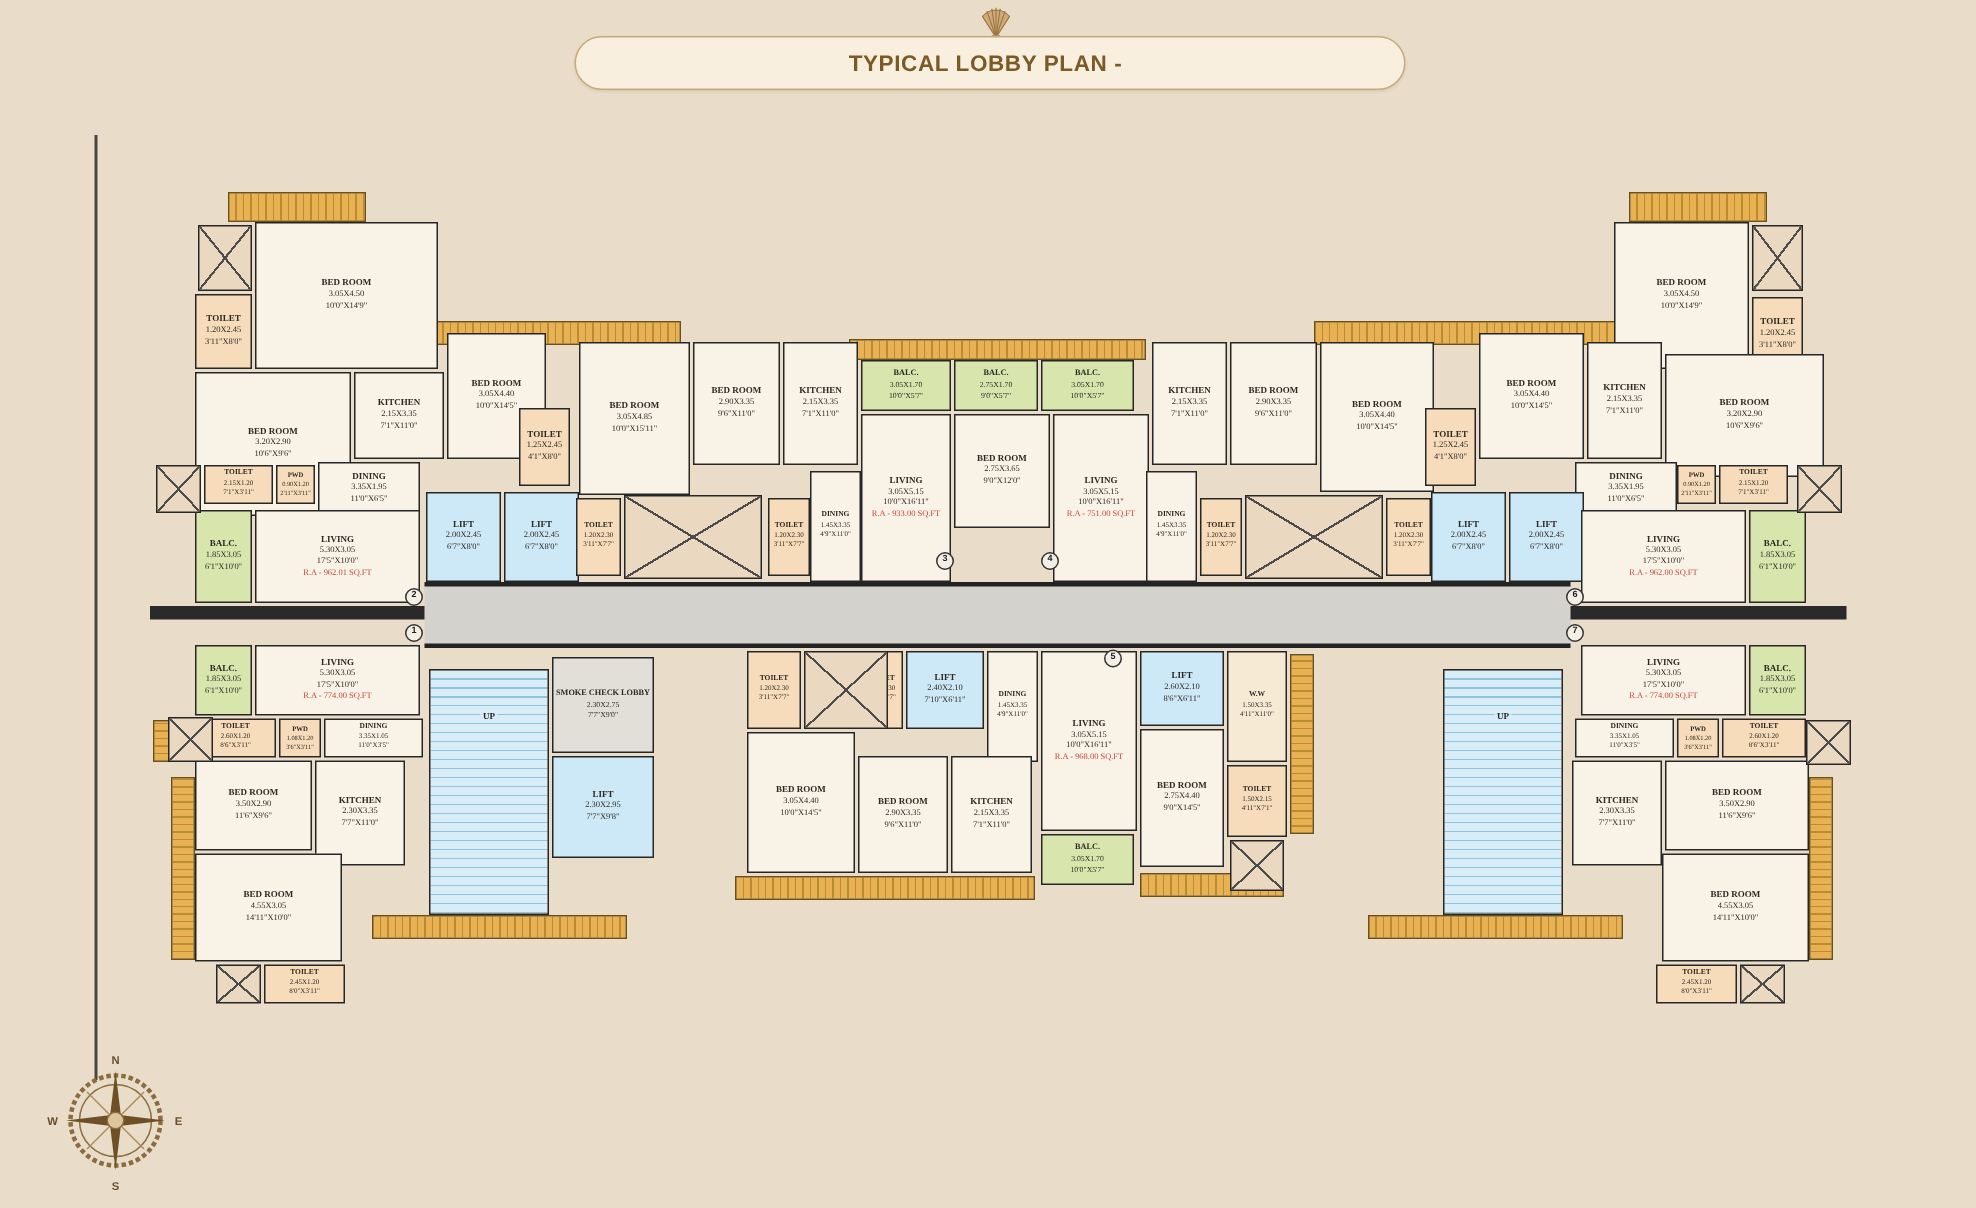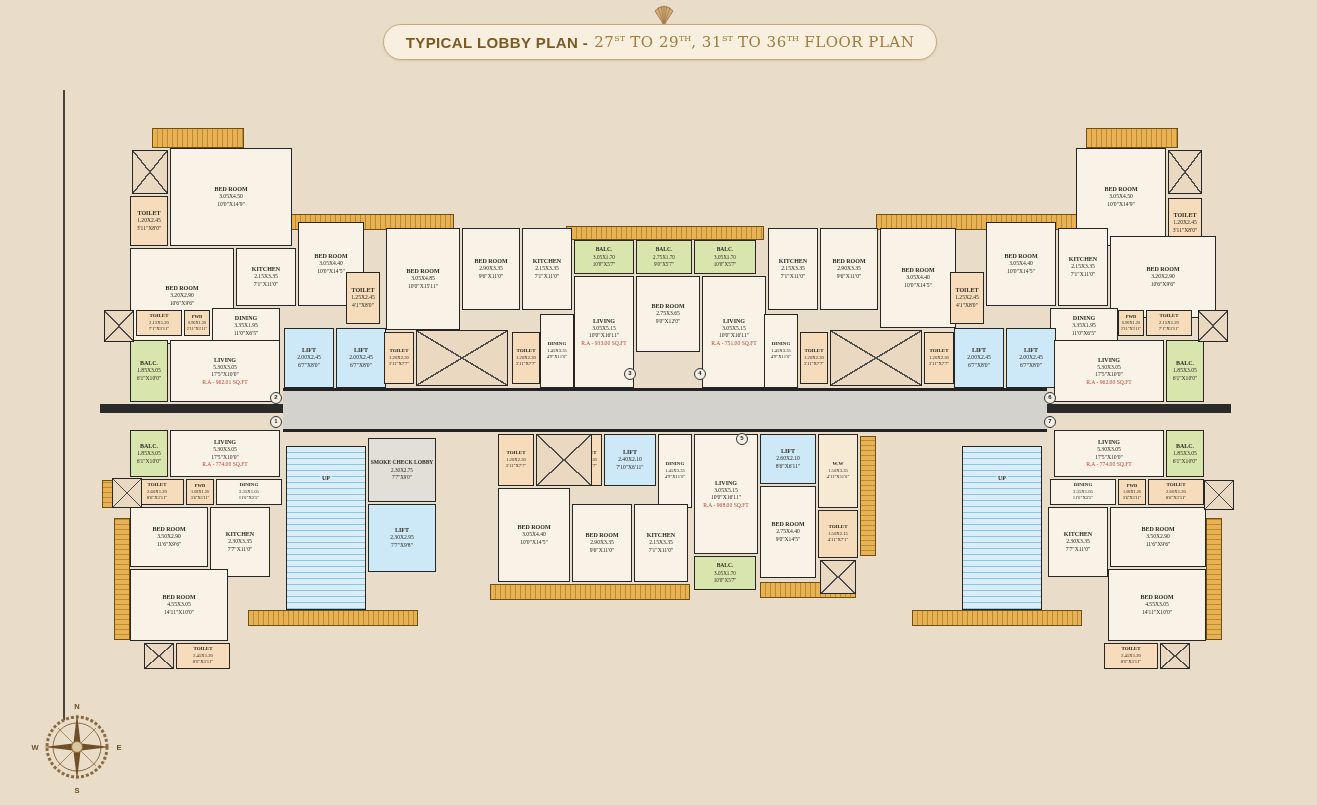--- a/index.html
+++ b/index.html
@@ -45,21 +45,20 @@
       <line x1="14" y1="23" x2="14" y2="3.2"></line>
         <line x1="14" y1="23" x2="16.8" y2="3.8"></line>
       <line x1="14" y1="23" x2="20" y2="5.5"></line>
     </g>
     <rect x="11" y="21.4" width="6" height="2.4" rx="1" fill="#b8935b"></rect>
   </svg>
 </div>
 
 <div class="title-pill">
   <span class="title-bold">TYPICAL LOBBY PLAN -</span>
-  <span class="title-rest" id="title-rest">27<sup>ST</sup> TO 29<sup>TH</sup>, 31<sup>ST</sup> TO 36<sup>TH</sup> FLOOR PLAN</span>
 </div>
 
 <div class="left-rule"></div>
 <div class="compass">
   <svg width="94" height="94" viewBox="0 0 94 94">
     <circle cx="47" cy="47" r="30" fill="none" stroke="#8a6c40" stroke-width="3" stroke-dasharray="3,2"></circle>
     <circle cx="47" cy="47" r="24" fill="none" stroke="#8a6c40" stroke-width="1"></circle>
     <g stroke="#a98c58" stroke-width="1">
       <line x1="28" y1="28" x2="66" y2="66"></line>
         <line x1="66" y1="28" x2="28" y2="66"></line>

